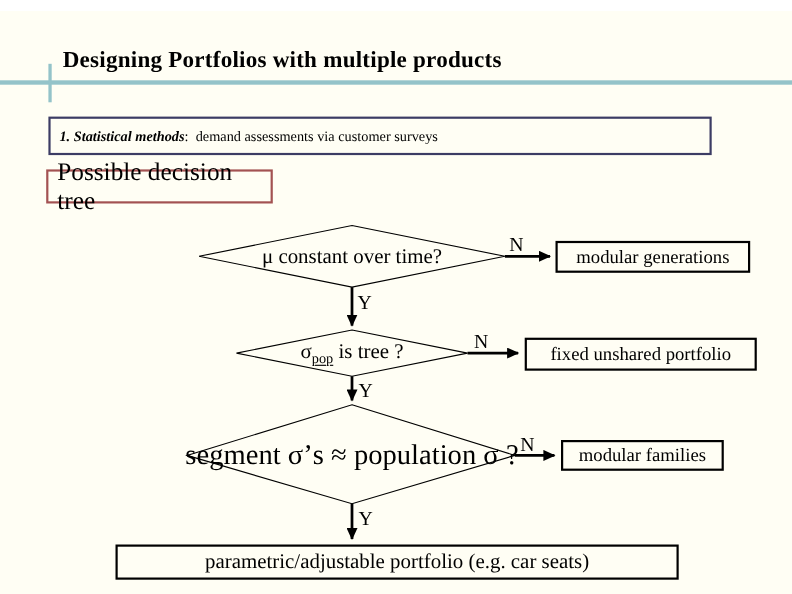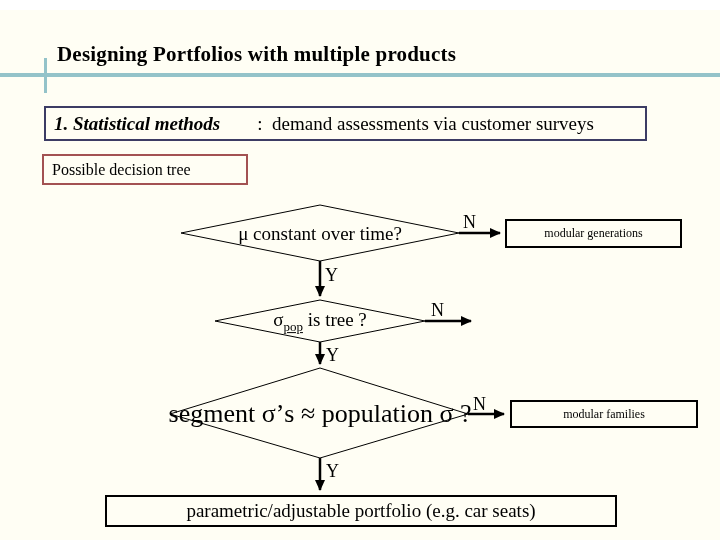--- a/index.html
+++ b/index.html
@@ -24,56 +24,55 @@
   .vtick{
     position:absolute;left:44px;top:48px;width:3px;height:35px;
     background:#94c3c9;
   }
   .intro-box{
     position:absolute;left:44px;top:96px;width:603px;height:35px;
     border:2px solid #3c3c64;
     box-sizing:border-box;
     display:flex;align-items:center;
     padding-left:8px;
-    font-size:19px;
+    font-size:13px;
     background:transparent;
-    gap:37px;
   }
   .intro-box .lead{font-weight:bold;font-style:italic;white-space:pre;}
   .intro-box .rest{white-space:pre;}
   .tree-label-box{
     position:absolute;left:42px;top:144px;width:206px;height:31px;
     border:2px solid #a35252;
     box-sizing:border-box;
     display:flex;align-items:center;
     padding-left:8px;
-    font-size:16px;
+    font-size:23px;
   }
   .flow-svg{position:absolute;left:0;top:0;width:720px;height:540px;}
   .dlabel{
     position:absolute;
     transform:translate(-50%,-50%);
     font-size:19px;white-space:nowrap;text-align:right;
   }
   .dlabel sub{font-size:13px;text-decoration:underline;}
   .d3{font-size:26px;}
   .branch-label{
     position:absolute;font-size:18px;line-height:1;
   }
   .outcome{
     position:absolute;
     border:2px solid #000;
     box-sizing:border-box;
     display:flex;align-items:center;justify-content:center;
-    font-size:12px;white-space:nowrap;
+    font-size:17px;white-space:nowrap;
     background:#fffef4;
   }
   .out1{left:505px;top:209px;width:177px;height:29px;}
   .out2{left:477px;top:297px;width:211px;height:30px;}
-  .out3{left:510px;top:390px;width:188px;height:28px;}
+  .out3{left:510px;top:390px;width:148px;height:28px;}
   .out4{left:105px;top:485px;width:512px;height:32px;font-size:19px;}
 </style>
 </head>
 <body>
 
 <div class="slide">
 
   <div class="title">Designing Portfolios with multiple products</div>
   <div class="hline"></div>
   <div class="vtick"></div>
@@ -117,20 +116,23 @@
   <span class="branch-label" style="left:463px;top:203px;">N</span>
   <span class="branch-label" style="left:431px;top:291px;">N</span>
   <span class="branch-label" style="left:473px;top:385px;">N</span>
   <span class="branch-label" style="left:325px;top:256px;">Y</span>
   <span class="branch-label" style="left:326px;top:336px;">Y</span>
   <span class="branch-label" style="left:326px;top:452px;">Y</span>
 
   <div class="outcome out1">
     <span>modular generations</span>
   </div>
+  <div class="outcome out2">
+    <span>fixed unshared portfolio</span>
+  </div>
   <div class="outcome out3">
     <span>modular families</span>
   </div>
   <div class="outcome out4">
     <span>parametric/adjustable portfolio (e.g. car seats)</span>
   </div>
 
 </div>
 
 </body></html>

